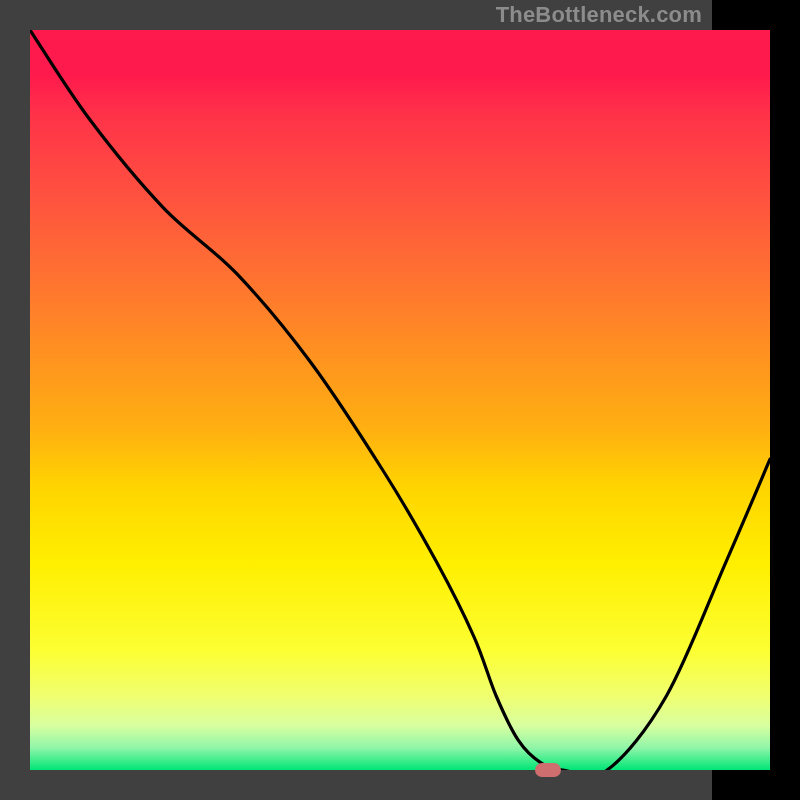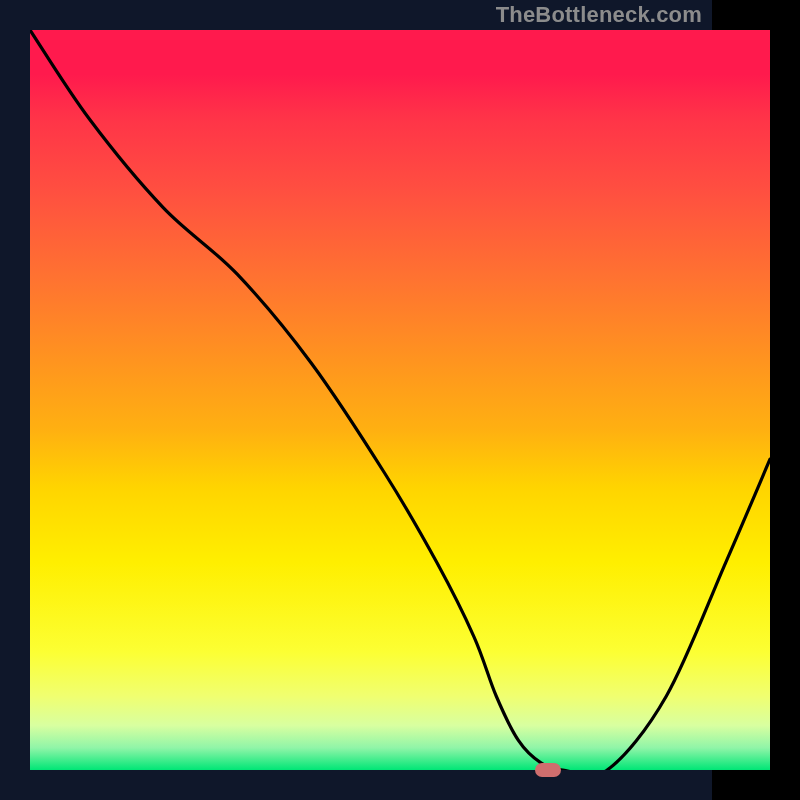--- a/index.html
+++ b/index.html
@@ -7,21 +7,21 @@
     padding: 0;
     width: 800px;
     height: 800px;
     background: #000;
     overflow: hidden;
   }
   .frame {
     position: relative;
     width: 712px;
     height: 800px;
-    background: #0f172a;
+    background: #404040;
   }
   .watermark {
     position: absolute;
     top: 2px;
     right: 10px;
     font-family: Arial, Helvetica, sans-serif;
     font-size: 22px;
     font-weight: 600;
     color: #8c8c8c;
     letter-spacing: 0.2px;

